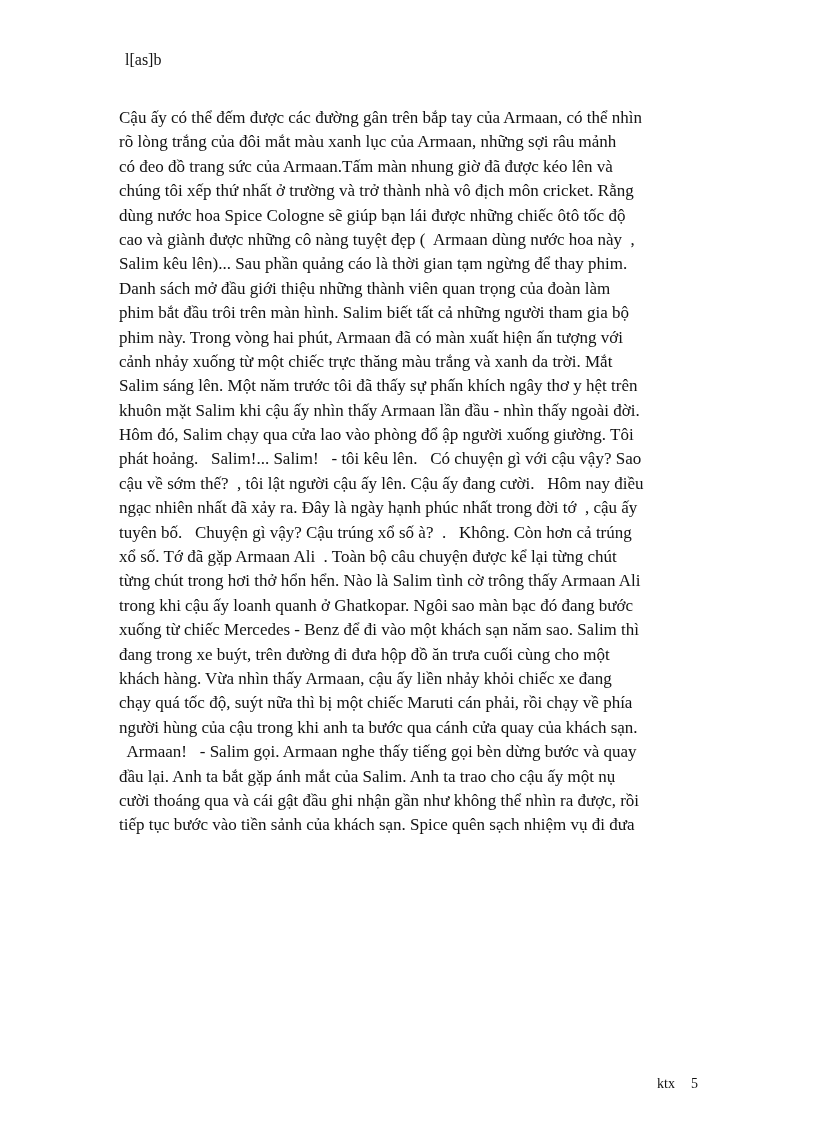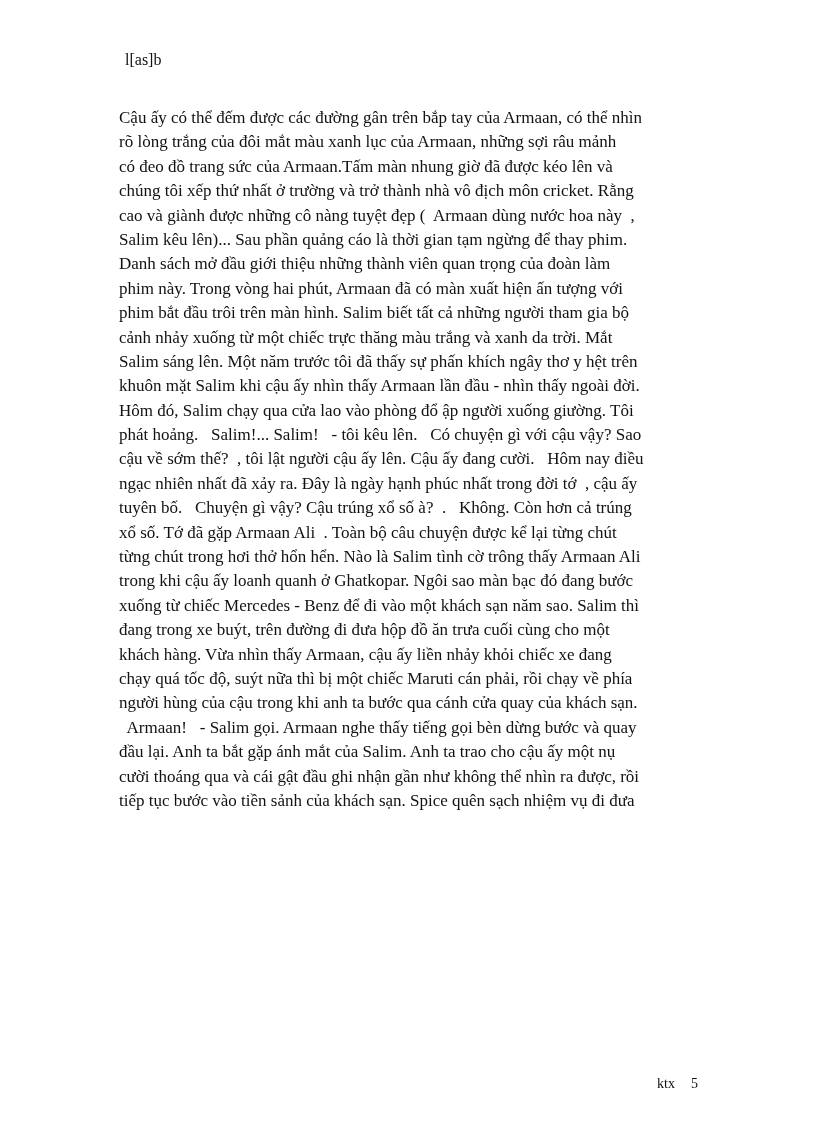--- a/index.html
+++ b/index.html
@@ -52,25 +52,26 @@
 </head>
 <body>
 
 <div class="header">l[as]b</div>
 
 <div class="body-text">
   <span class="line">Cậu ấy có thể đếm được các đường gân trên bắp tay của Armaan, có thể nhìn</span>
   <span class="line">rõ lòng trắng của đôi mắt màu xanh lục của Armaan, những sợi râu mảnh</span>
   <span class="line">có đeo đồ trang sức của Armaan.Tấm màn nhung giờ đã được kéo lên và</span>
   <span class="line">chúng tôi xếp thứ nhất ở trường và trở thành nhà vô địch môn cricket. Rằng</span>
+  <span class="line">dùng nước hoa Spice Cologne sẽ giúp bạn lái được những chiếc ôtô tốc độ</span>
   <span class="line">cao và giành được những cô nàng tuyệt đẹp (  Armaan dùng nước hoa này  ,</span>
   <span class="line">Salim kêu lên)... Sau phần quảng cáo là thời gian tạm ngừng để thay phim.</span>
   <span class="line">Danh sách mở đầu giới thiệu những thành viên quan trọng của đoàn làm</span>
+  <span class="line">phim bắt đầu trôi trên màn hình. Salim biết tất cả những người tham gia bộ</span>
   <span class="line">phim này. Trong vòng hai phút, Armaan đã có màn xuất hiện ấn tượng với</span>
-  <span class="line">phim bắt đầu trôi trên màn hình. Salim biết tất cả những người tham gia bộ</span>
   <span class="line">cảnh nhảy xuống từ một chiếc trực thăng màu trắng và xanh da trời. Mắt</span>
   <span class="line">Salim sáng lên. Một năm trước tôi đã thấy sự phấn khích ngây thơ y hệt trên</span>
   <span class="line">khuôn mặt Salim khi cậu ấy nhìn thấy Armaan lần đầu - nhìn thấy ngoài đời.</span>
   <span class="line">Hôm đó, Salim chạy qua cửa lao vào phòng đổ ập người xuống giường. Tôi</span>
   <span class="line">phát hoảng.   Salim!... Salim!   - tôi kêu lên.   Có chuyện gì với cậu vậy? Sao</span>
   <span class="line">cậu về sớm thế?  , tôi lật người cậu ấy lên. Cậu ấy đang cười.   Hôm nay điều</span>
   <span class="line">ngạc nhiên nhất đã xảy ra. Đây là ngày hạnh phúc nhất trong đời tớ  , cậu ấy</span>
   <span class="line">tuyên bố.   Chuyện gì vậy? Cậu trúng xổ số à?  .   Không. Còn hơn cả trúng</span>
   <span class="line">xổ số. Tớ đã gặp Armaan Ali  . Toàn bộ câu chuyện được kể lại từng chút</span>
   <span class="line">từng chút trong hơi thở hổn hển. Nào là Salim tình cờ trông thấy Armaan Ali</span>

